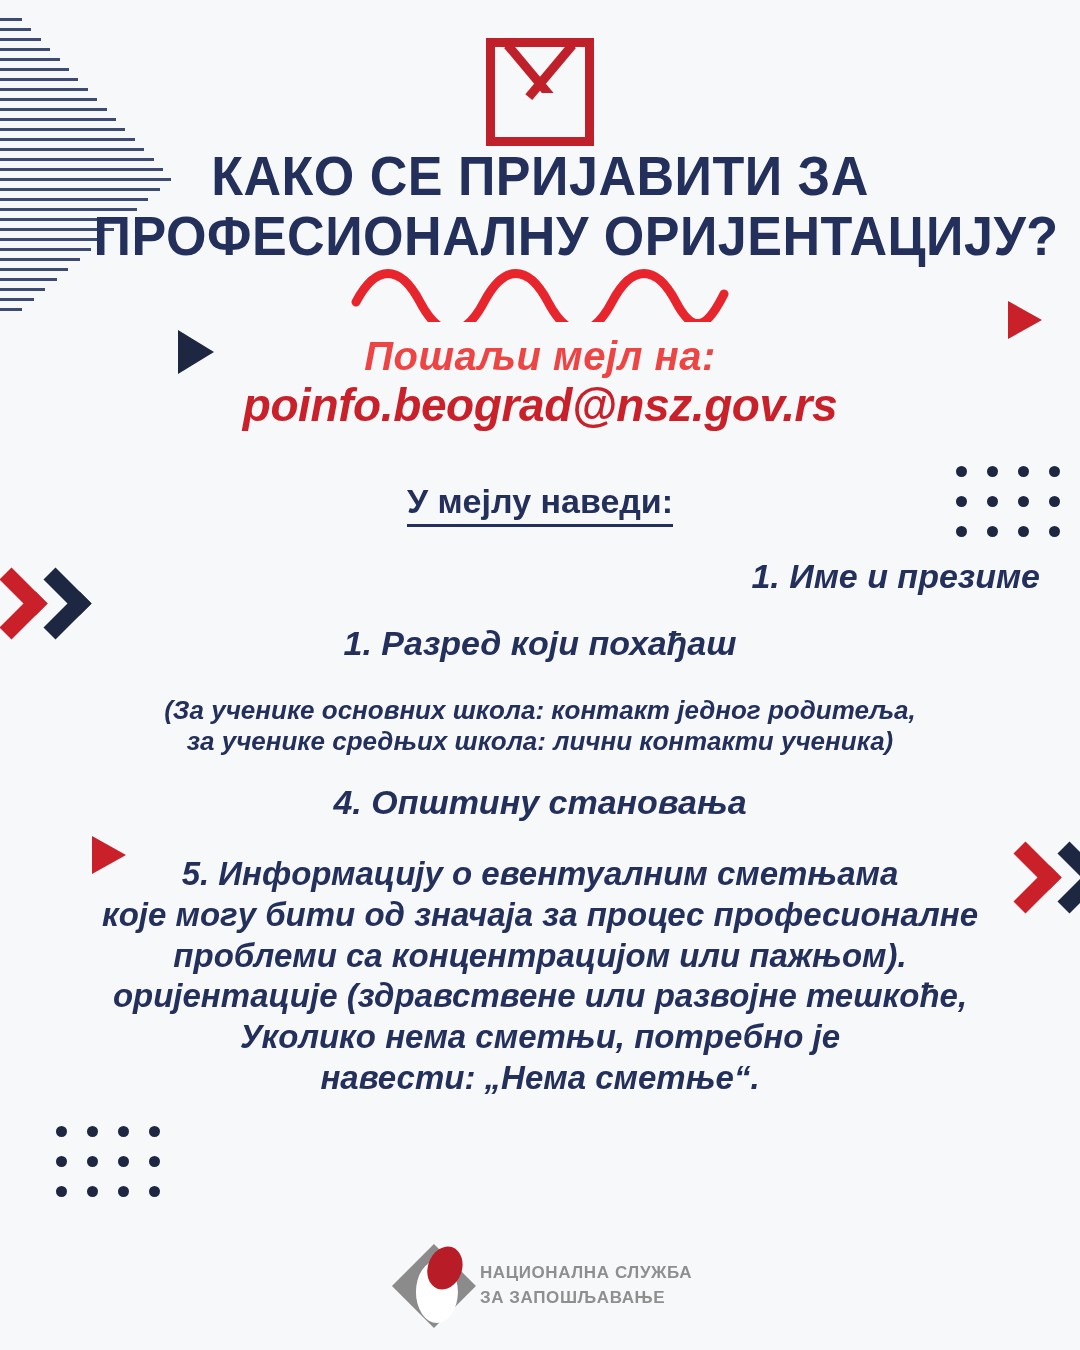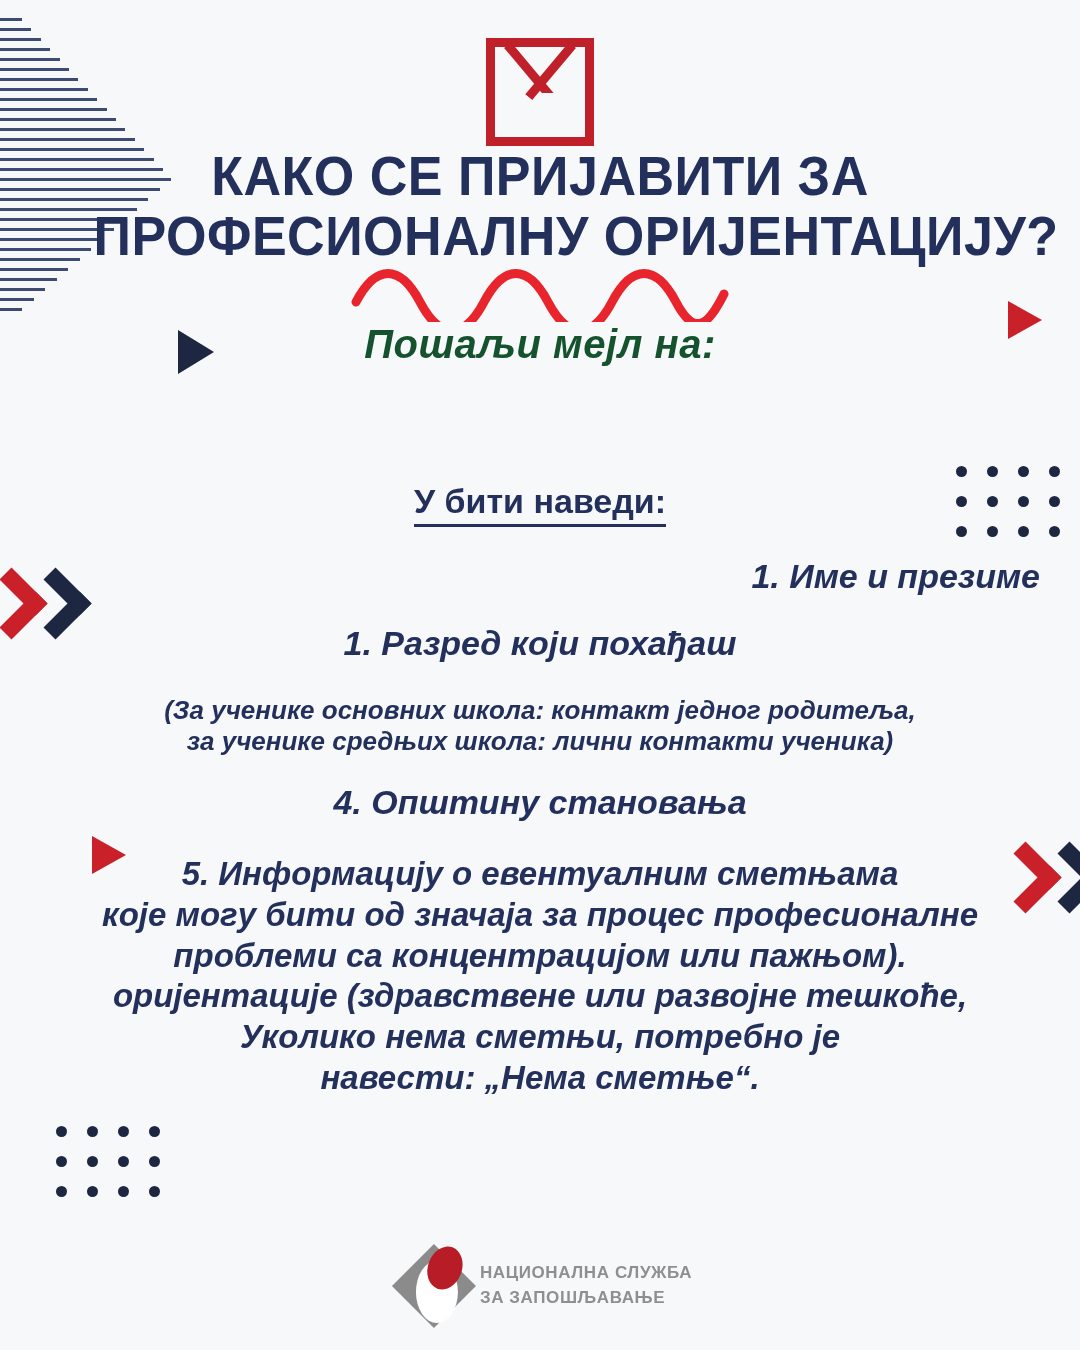--- a/index.html
+++ b/index.html
@@ -113,23 +113,23 @@
     top: 268px;
     width: 380px;
     height: 54px;
   }
 
   
   .send-line {
     position: absolute;
     left: 0;
     right: 0;
-    top: 322px;
-    text-align: center;
-    color: #14532d;
+    top: 334px;
+    text-align: center;
+    color: #ef4444;
     font-weight: bold;
     font-style: italic;
     font-size: 40px;
     letter-spacing: 0.5px;
   }
   .email {
     position: absolute;
     left: 0;
     right: 0;
     top: 378px;
@@ -277,25 +277,26 @@
   <div class="title">
     <span class="title-line">КАКО СЕ ПРИЈАВИТИ ЗА</span>
     <span class="title-line">ПРОФЕСИОНАЛНУ ОРИЈЕНТАЦИЈУ?</span>
   </div>
 
   <svg class="wave" viewBox="0 0 380 54">
     <path d="M6 34 C 26 -4, 50 -4, 70 34 S 114 72, 134 34 S 178 -4, 198 34 S 242 72, 262 34 S 306 -4, 326 34 S 360 54, 374 26" fill="none" stroke="#e8242c" stroke-width="9" stroke-linecap="round"></path>
   </svg>
 
   <div class="send-line">Пошаљи мејл на:</div>
+  <div class="email">poinfo.beograd@nsz.gov.rs</div>
 
   <div class="tri" style="left:178px; top:330px; border-left:36px solid #1d2742;"></div>
 
   <div class="list-heading">
-    <span>У бити наведи:</span>
+    <span>У мејлу наведи:</span>
   </div>
 
   <div class="items">
 
     <div class="item item-1">
       <div class="item-main">1.  Име и презиме</div>
     </div>
 
     <div class="item item-2">
       <div class="item-main">1. Разред који похађаш</div>

